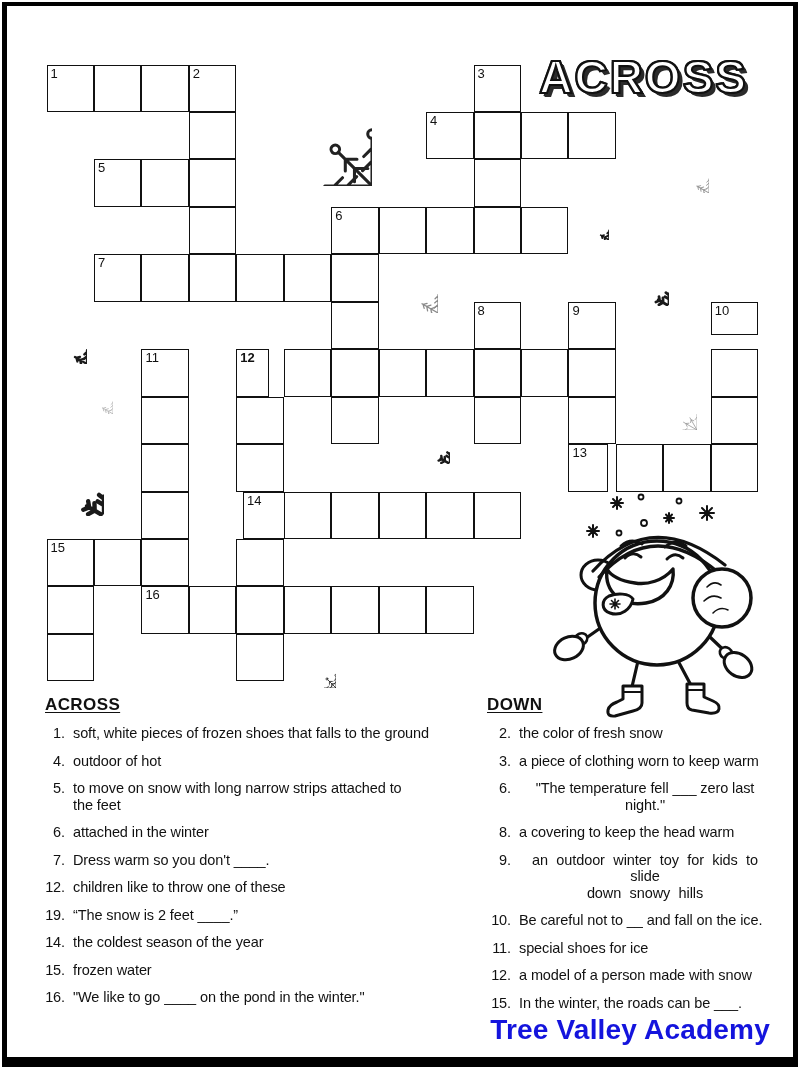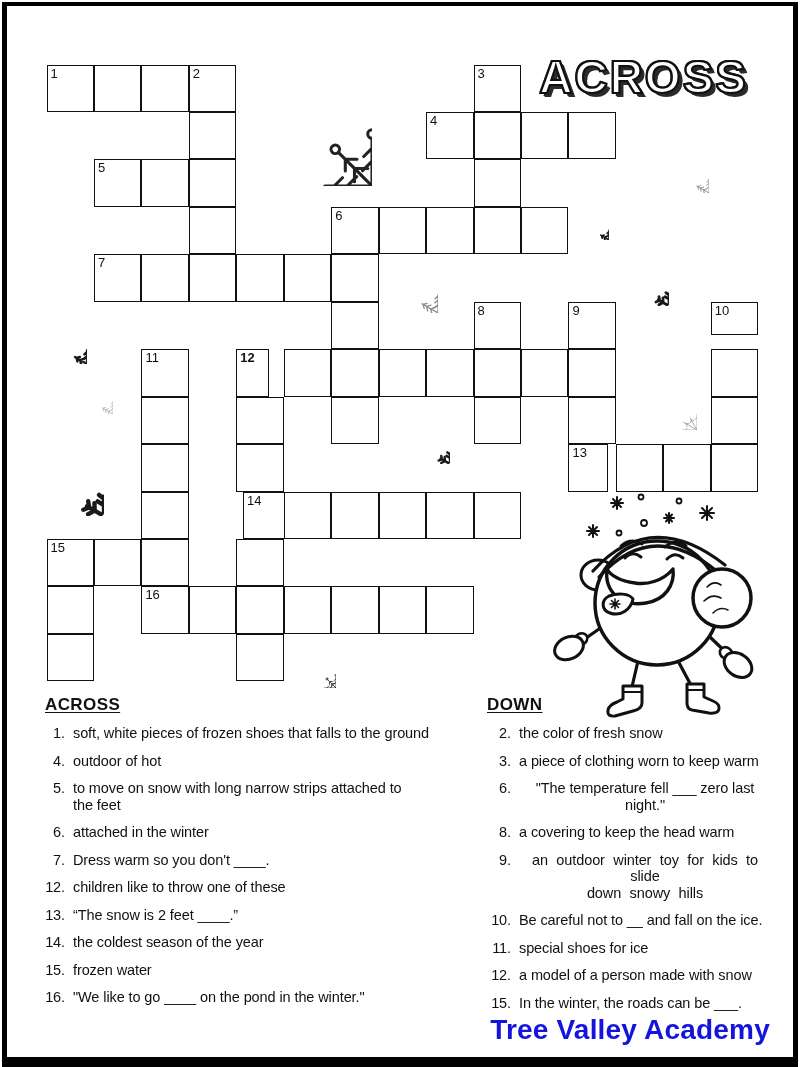--- a/index.html
+++ b/index.html
@@ -362,21 +362,21 @@
         </li>
         <li>
           <span class="num">7.</span>
           <span class="txt">Dress warm so you don't ____.</span>
         </li>
         <li>
           <span class="num">12.</span>
           <span class="txt">children like to throw one of these</span>
         </li>
         <li>
-          <span class="num">13.</span>
+          <span class="num">19.</span>
           <span class="txt">“The snow is 2 feet ____.”</span>
         </li>
         <li>
           <span class="num">14.</span>
           <span class="txt">the coldest season of the year</span>
         </li>
         <li>
           <span class="num">15.</span>
           <span class="txt">frozen water</span>
         </li>

